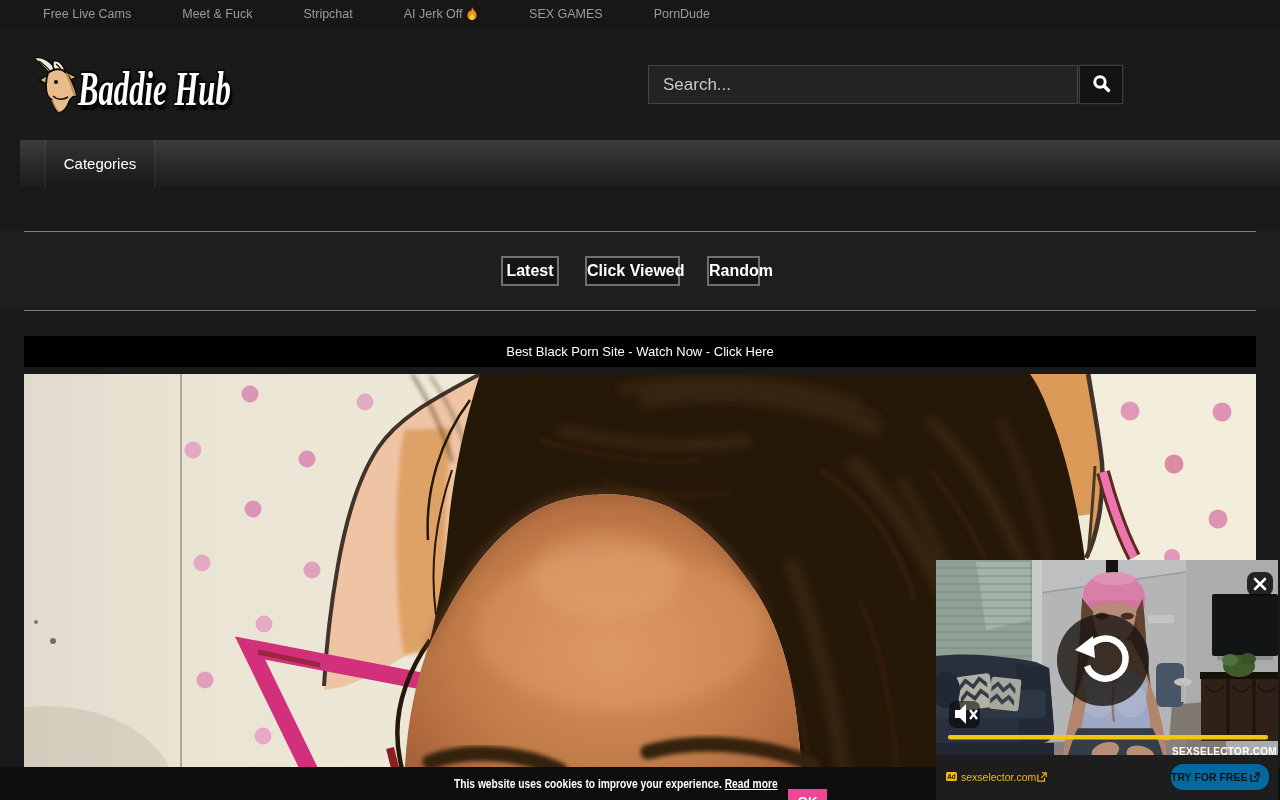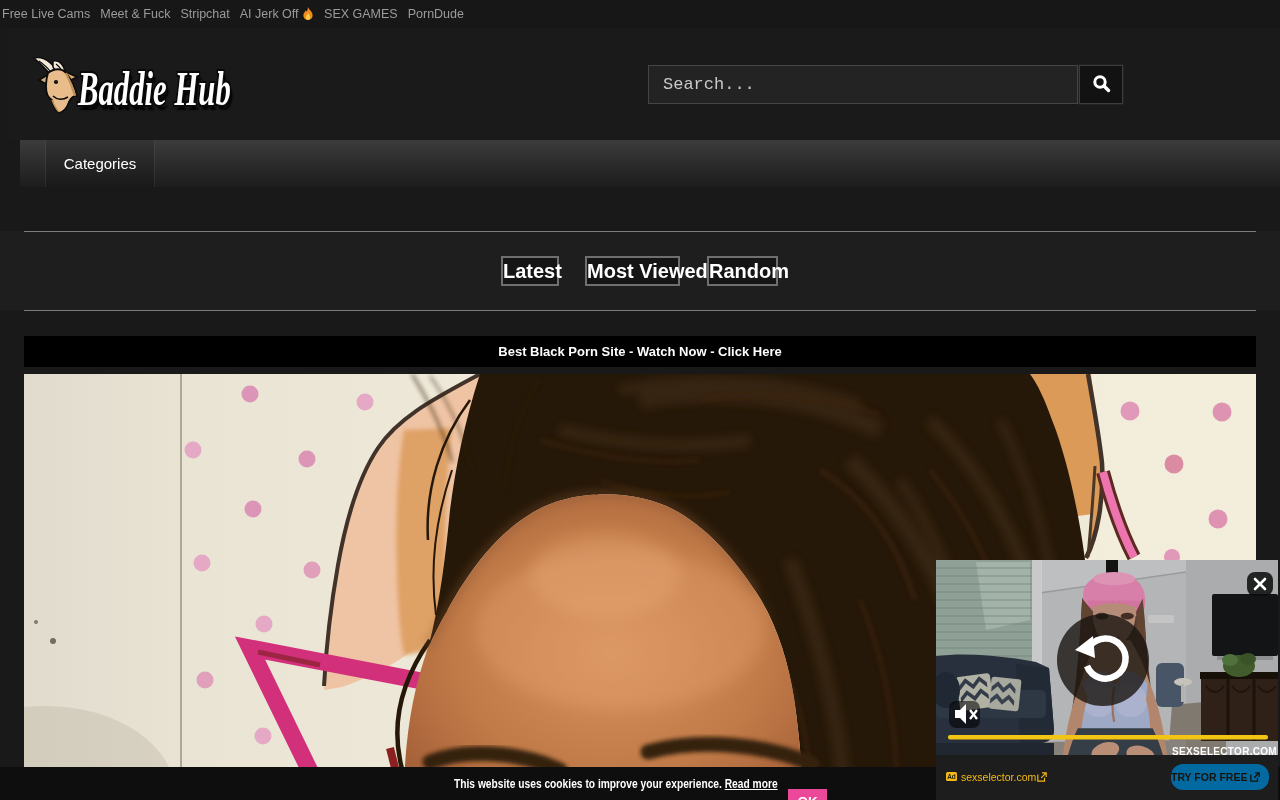--- a/index.html
+++ b/index.html
@@ -1,42 +1,42 @@
 <!DOCTYPE html>
 <html><head>
 <meta charset="utf-8">
 <style>
   * { margin:0; padding:0; box-sizing:border-box; }
   html,body { width:1280px; height:800px; overflow:hidden; background:#191919;
     font-family:"Liberation Sans", sans-serif; position:relative; }
   #topbar { position:absolute; left:0; top:0; width:1280px; height:28px; background:#171717; }
   #topbar a { color:#9b9b9b; font-size:12.5px; line-height:28px; text-decoration:none;
-    padding:0 5px; display:inline-block; }
+    padding:0 5px; display:inline-block;margin-left:41px; }
   #header { position:absolute; left:8px; top:28px; width:1280px; height:112px; background:#1a1a1a; }
   #logo { position:absolute; left:24px; top:27px; }
   #logotext { position:absolute; left:70px; top:33px; font-family:"Liberation Serif", serif;
     font-weight:bold; font-style:italic; font-size:48px; color:#fff; letter-spacing:0px;
     transform:scaleX(0.64); transform-origin:left top; white-space:nowrap;
     text-shadow: -2px -2px 0 #0a0a0a, 2px -2px 0 #0a0a0a, -2px 2px 0 #0a0a0a, 2px 2px 0 #0a0a0a,
       0 -2px 0 #0a0a0a, 0 2px 0 #0a0a0a, -2px 0 0 #0a0a0a, 2px 0 0 #0a0a0a, 4px 5px 2px rgba(0,0,0,0.9); }
   #search { position:absolute; left:640px; top:37px; width:430px; height:39px; background:#232323;
     border:1px solid #454545; color:#c9c9c9; font-size:17px; padding-left:14px;
-    font-family:Liberation Mono, monospace; }
+    font-family:Liberation Sans, sans-serif; }
   #searchbtn { position:absolute; left:1071px; top:37px; width:44px; height:39px; background:#121212;
     border:1px solid #3c3c3c; outline:1px solid #222; }
   #navbar { position:absolute; left:0; top:140px; width:1280px; height:47px;
     background:linear-gradient(to bottom, #3c3c3c 0%, #2e2e2e 42%, #1d1d1d 100%);margin-left:20px; }
   #cat { position:absolute; left:25px; top:0; width:110px; height:47px; text-align:center;
     line-height:47px; color:#fff; font-size:15px; background:rgba(0,0,0,0.12);
     border-left:1px solid rgba(255,255,255,0.09); border-right:1px solid rgba(255,255,255,0.09); }
   .hline { position:absolute; left:24px; width:1232px; height:1px; background:#7d7d7d; }
   .tabbtn { position:absolute; top:256px; height:30px; border:2px solid #6f6f6f; background:#151515;
-    color:#fff; font-weight:bold; font-size:20px; text-align:center; line-height:26px; white-space:nowrap; }
+    color:#fff; font-weight:bold; font-size:16px; text-align:center; line-height:26px; white-space:nowrap; }
   #banner { position:absolute; left:24px; top:336px; width:1232px; height:31px; background:#000;
-    color:#fff; font-weight:bold; font-size:13px; text-align:center; line-height:31px; }
+    color:#fff; font-weight:normal; font-size:13px; text-align:center; line-height:31px; }
   #photo { position:absolute; left:24px; top:374px; width:1232px; height:426px; }
   #cookie { position:absolute; left:0; top:767px; width:1280px; height:33px; background:#0e0e0e;
     color:#fff; font-size:13.5px; font-weight:bold; z-index:5;text-decoration:underline; }
   #ctext { position:absolute; left:454px; top:0; line-height:33px; white-space:nowrap;
     transform:scaleX(0.758); transform-origin:left center; }
   #ctext a { color:#fff; text-decoration:underline; }
   #okbtn { position:absolute; left:788px; top:22px; width:39px; height:25px; background:#ec4899;
     line-height:25px; text-align:center; }
   #overlay { position:absolute; left:917px; top:560px; width:342px; height:280px; z-index:9;margin-left:19px; }
   #adbar { position:absolute; left:0; top:195px; width:342px; height:45px; background:#1d1d1d; }
@@ -73,22 +73,22 @@
       <line x1="24" y1="20" x2="28.5" y2="24.5" stroke="#fff" stroke-width="3.4" stroke-linecap="round"></line>
     </svg>
   </div>
 </div>
 <div id="navbar">
     <div id="cat">Categories</div>
   </div>
 <div style="position:absolute;left:0;top:231px;width:1280px;height:79px;background:#1e1e1e"></div>
 <div class="hline" style="top:231px"></div>
 <div class="tabbtn" style="left:501px; width:58px;">Latest</div>
-<div class="tabbtn" style="left:585px; width:95px;">Most Viewed</div>
-<div class="tabbtn" style="left:707px; width:71px;">Random</div>
+<div class="tabbtn" style="left:585px; width:95px;">Click Viewed</div>
+<div class="tabbtn" style="left:707px; width:53px;">Random</div>
 <div class="hline" style="top:310px"></div>
 <div id="banner">Best Black Porn Site - Watch Now - Click Here</div>
 <div id="photo">
 <svg width="1232" height="426" viewBox="24 374 1232 426">
   <defs>
     <radialGradient id="skinG" cx="0.52" cy="0.52" r="0.72">
       <stop offset="0" stop-color="#d6925f"></stop>
       <stop offset="0.55" stop-color="#c07a48"></stop>
       <stop offset="1" stop-color="#9c5632"></stop>
     </radialGradient>

